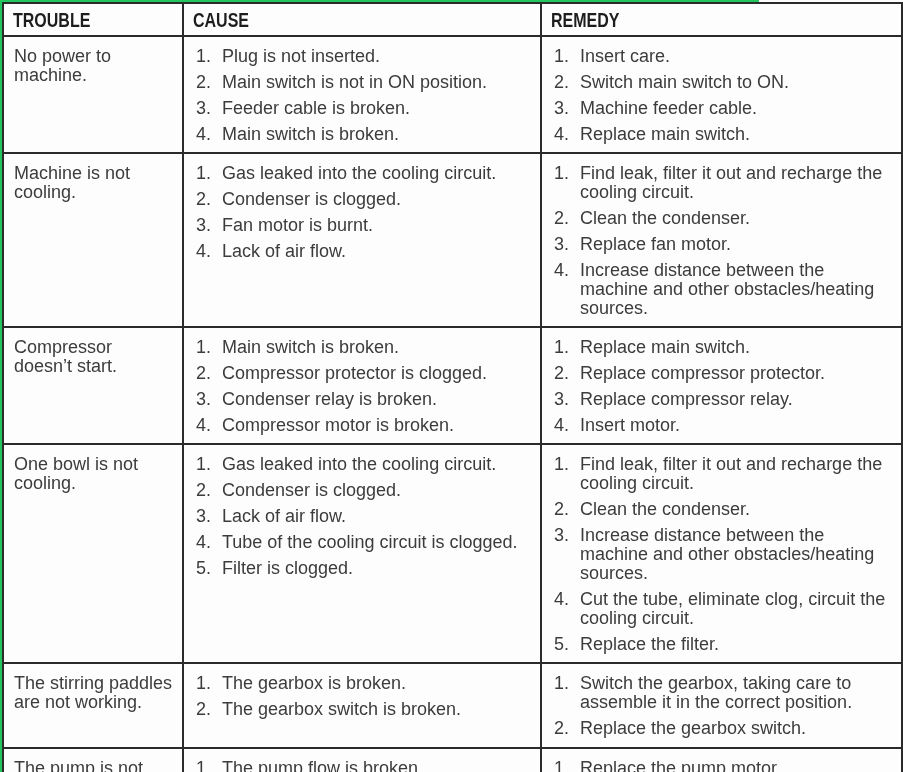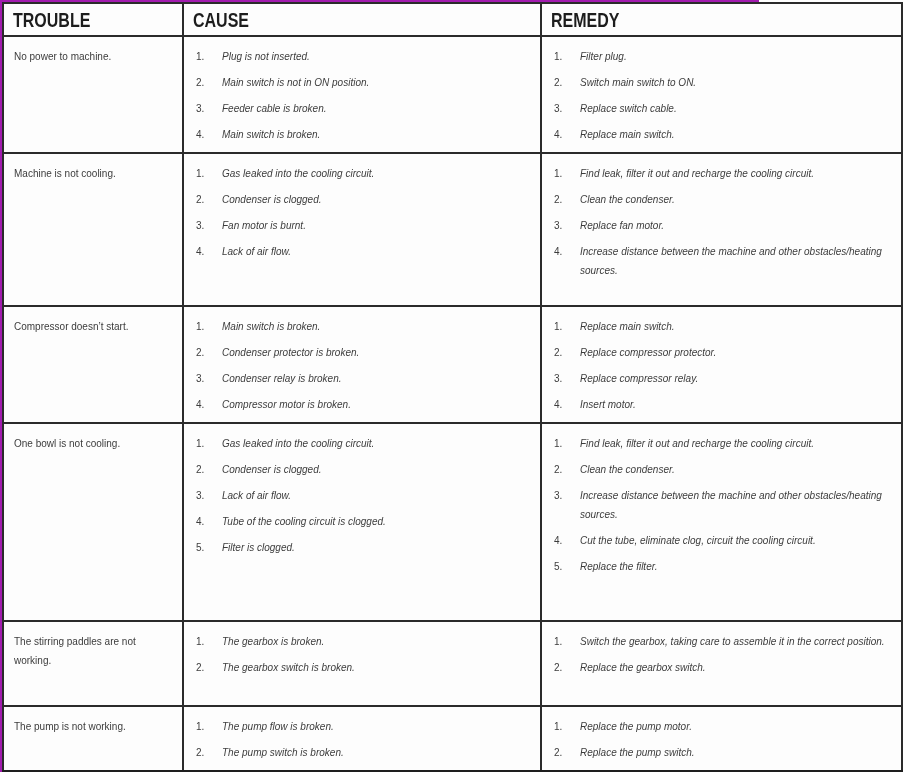--- a/index.html
+++ b/index.html
@@ -4,21 +4,21 @@
 <style>
   * { box-sizing: border-box; margin: 0; padding: 0; }
   html, body {
     width: 903px;
     background: #ffffff;
     font-family: "Liberation Sans", sans-serif;
   }
   .page {
     width: 759px;
     height: 772px;
-    background: #a21caf;
+    background: #22c55e;
     padding: 2px 2px 0 2px;
   }
   table.trouble-table {
     width: 899px;
     border-collapse: collapse;
     table-layout: fixed;
     background: #fdfdfd;
     border: 2px solid #2b2b2b;
     border-bottom: 5px solid #1e1e1e;
   }
@@ -41,21 +41,21 @@
     font-size: 20px;
     font-weight: bold;
     color: #1d1d1d;
     letter-spacing: 0px;
     transform: scaleX(0.80);
     transform-origin: left center;
     white-space: nowrap;
   }
   td {
     color: #3c3c3c;
-    font-size: 10px;
+    font-size: 18px;
     line-height: 19px;
   }
   td.trouble-cell {
     padding: 10px 8px 8px 10px;
   }
   td.cause-cell, td.remedy-cell {
     padding: 10px 8px 8px 12px;
   }
   ol.item-list {
     list-style: none;
@@ -65,21 +65,20 @@
     margin-bottom: 7px;
   }
   ol.item-list li:last-child { margin-bottom: 0; }
   ol.item-list .num {
     flex: 0 0 26px;
     display: inline-block;
   }
   ol.item-list .txt {
     flex: 1 1 auto;
     display: inline-block;
-    font-style: italic;
   }
   
   tr.row-0 { height: 115px; }
   tr.row-1 { height: 153px; padding-left: 20px; }
   tr.row-2 { height: 115px; border-radius: 20px; }
   tr.row-3 { height: 198px; }
   tr.row-4 { height: 85px;  }
   tr.row-5 { height: 64px;  }
 </style>
 </head>
@@ -119,29 +118,29 @@
               <li>
                 <span class="num">4.</span>
                 <span class="txt">Main switch is broken.</span>
               </li>
             </ol>
           </td>
           <td class="remedy-cell">
             <ol class="item-list">
               <li>
                 <span class="num">1.</span>
-                <span class="txt">Filter plug.</span>
+                <span class="txt">Insert care.</span>
               </li>
               <li>
                 <span class="num">2.</span>
                 <span class="txt">Switch main switch to ON.</span>
               </li>
               <li>
                 <span class="num">3.</span>
-                <span class="txt">Replace switch cable.</span>
+                <span class="txt">Machine feeder cable.</span>
               </li>
               <li>
                 <span class="num">4.</span>
                 <span class="txt">Replace main switch.</span>
               </li>
             </ol>
           </td>
         </tr>
         <tr class="row row-1">
           <td class="trouble-cell">Machine is not cooling.</td>
@@ -189,21 +188,21 @@
         <tr class="row row-2">
           <td class="trouble-cell">Compressor doesn’t start.</td>
           <td class="cause-cell">
             <ol class="item-list">
               <li>
                 <span class="num">1.</span>
                 <span class="txt">Main switch is broken.</span>
               </li>
               <li>
                 <span class="num">2.</span>
-                <span class="txt">Condenser protector is broken.</span>
+                <span class="txt">Compressor protector is clogged.</span>
               </li>
               <li>
                 <span class="num">3.</span>
                 <span class="txt">Condenser relay is broken.</span>
               </li>
               <li>
                 <span class="num">4.</span>
                 <span class="txt">Compressor motor is broken.</span>
               </li>
             </ol>

